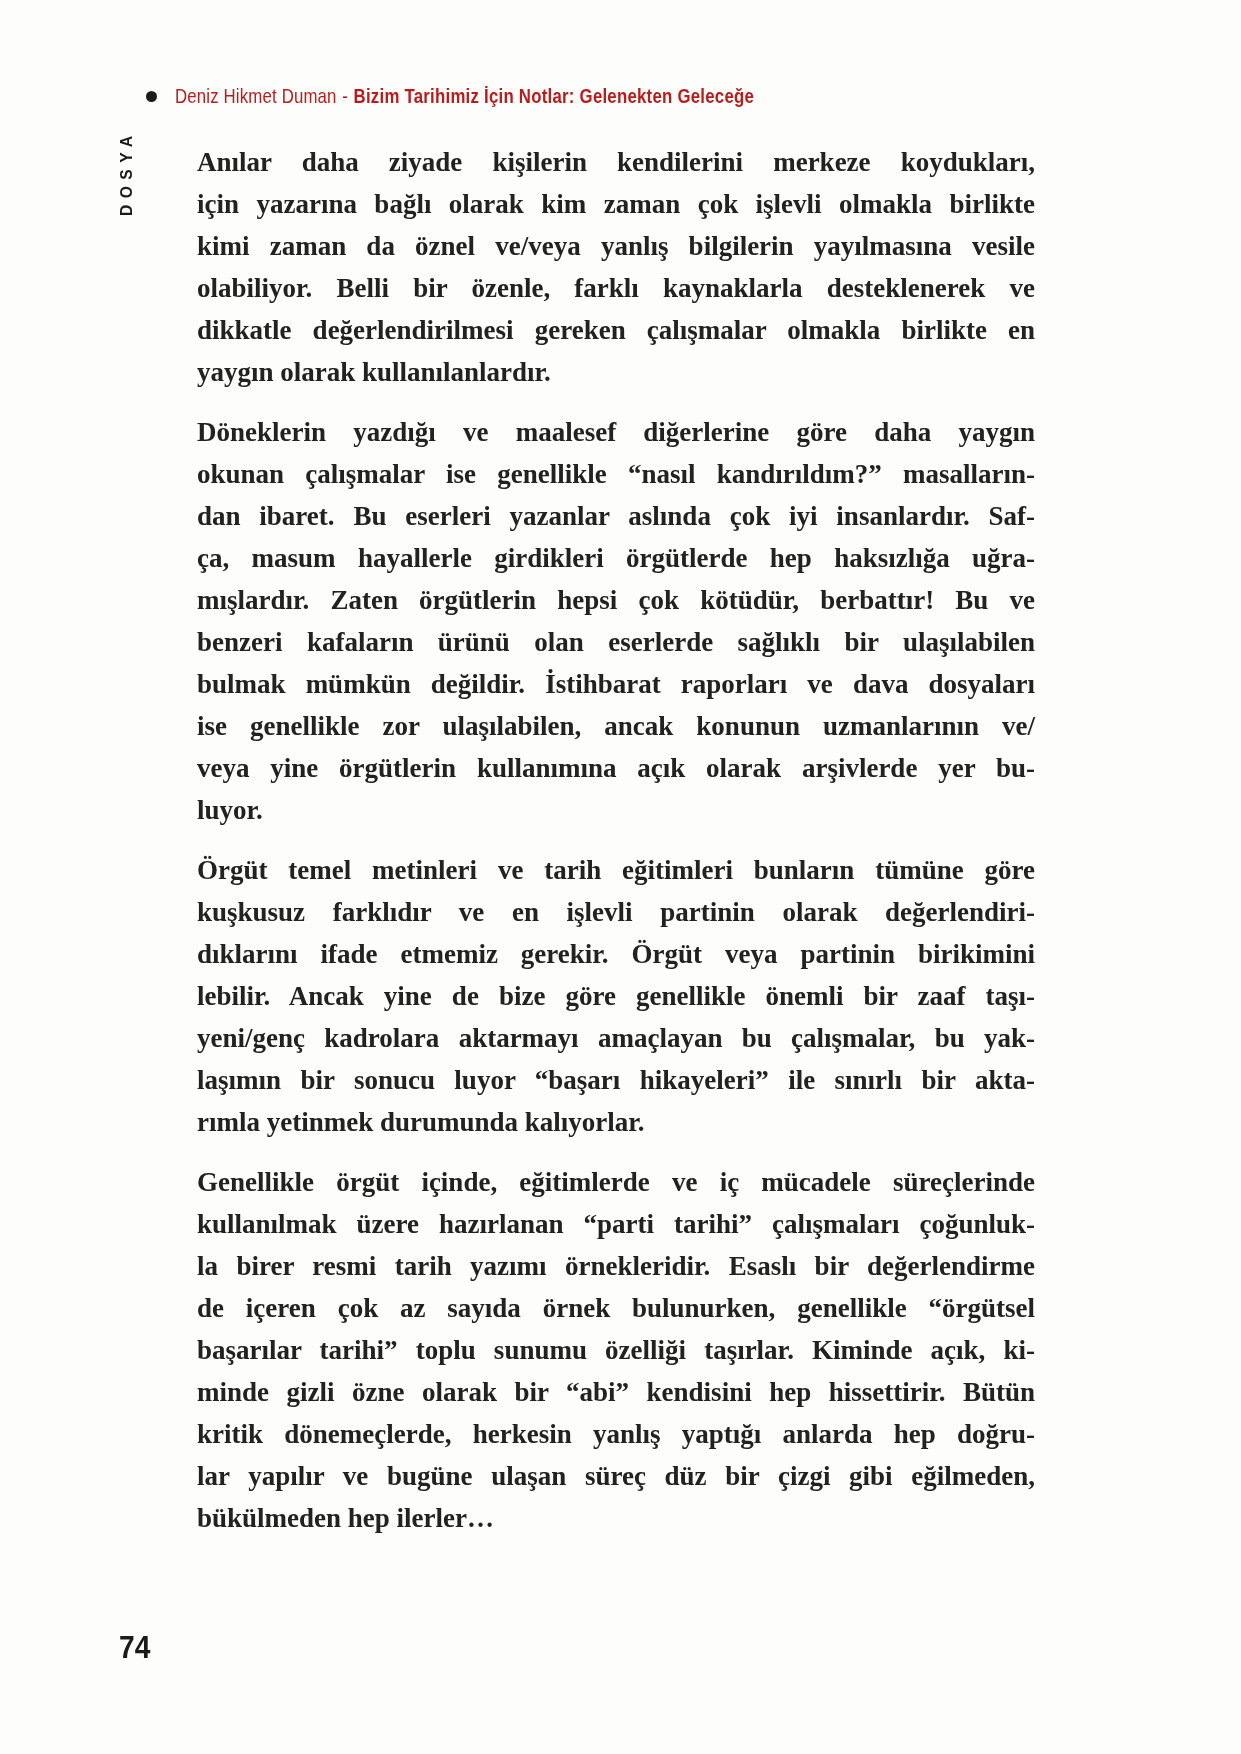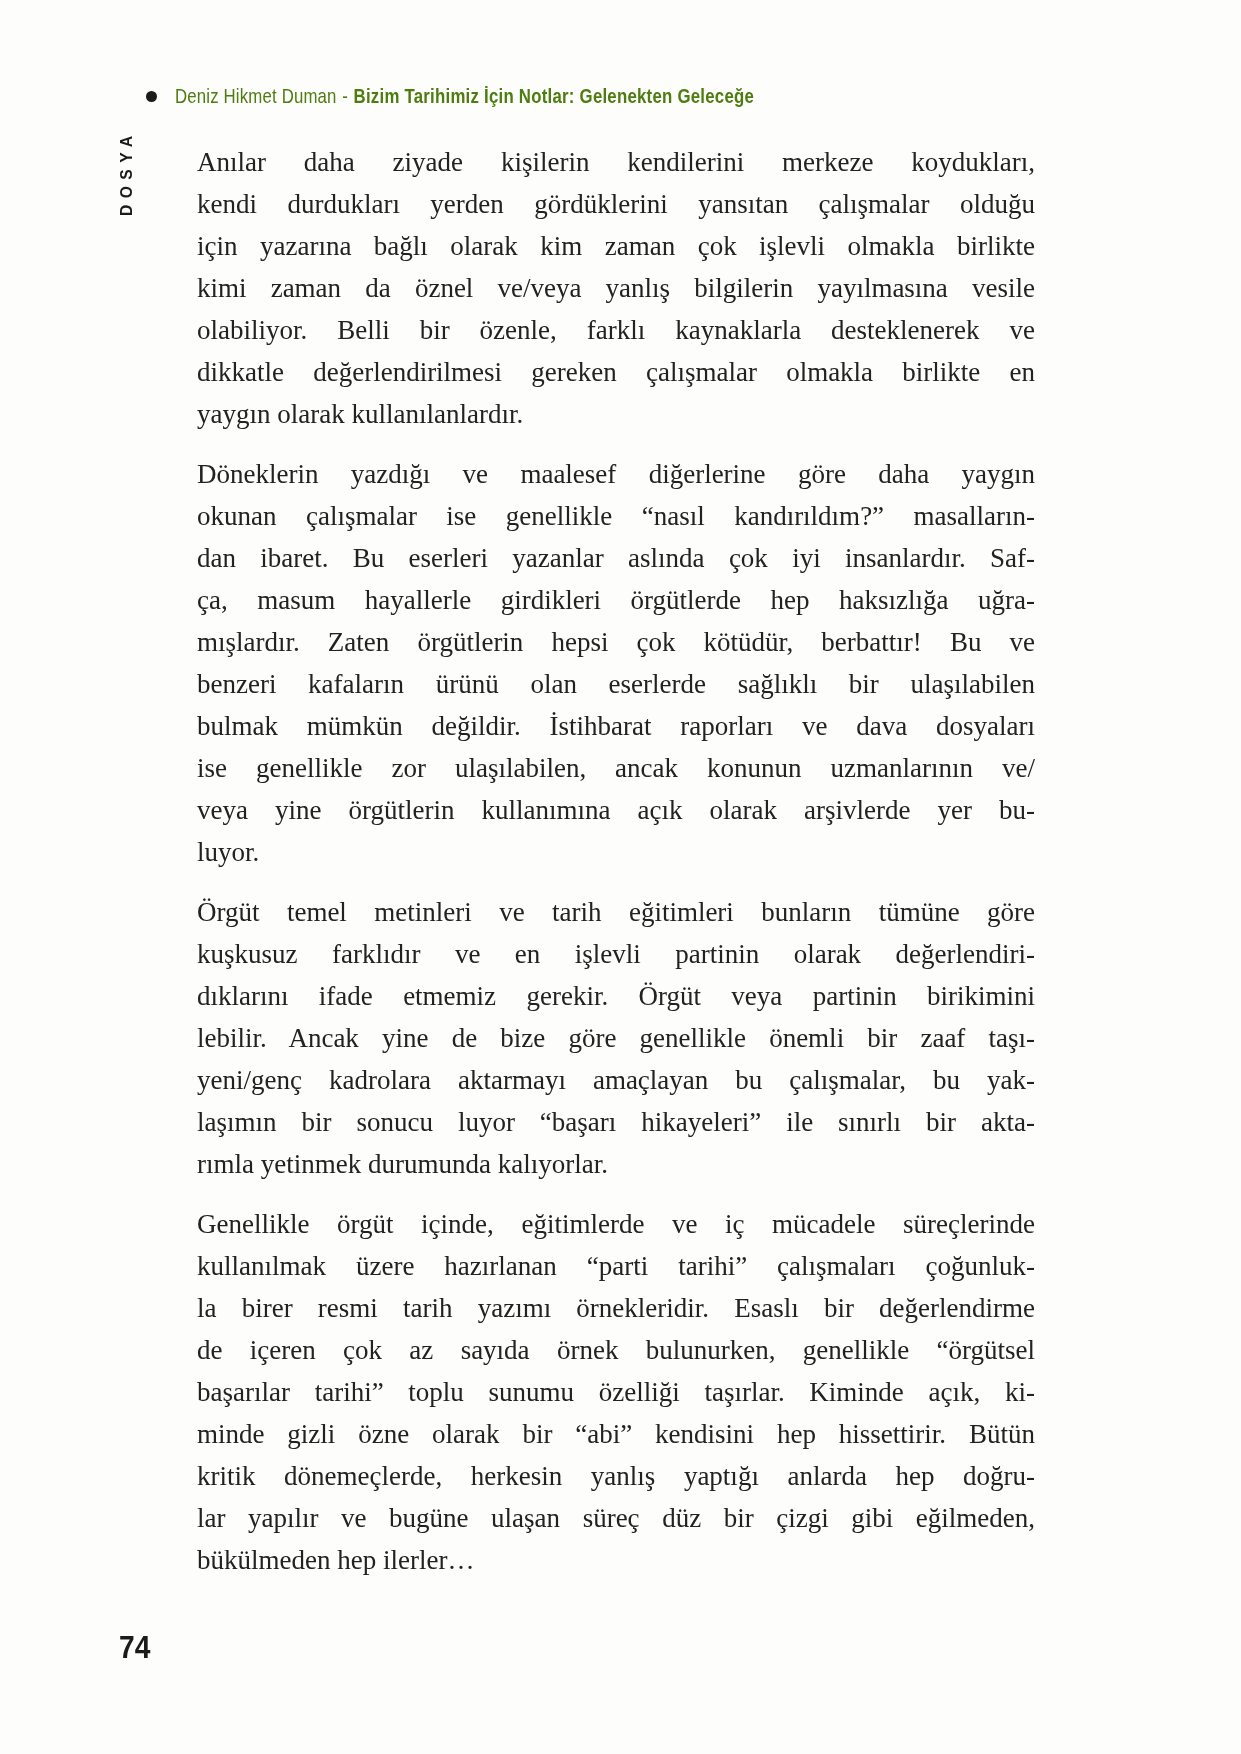--- a/index.html
+++ b/index.html
@@ -12,21 +12,21 @@
     overflow: hidden;
   }
 
   
   .header {
     position: absolute;
     left: 146px; top: 84px;
     display: flex; align-items: center;
     font-family: "Liberation Sans", sans-serif;
     font-size: 21px;
-    color: #4d7c0f;
+    color: #b91c1c;
     justify-content: center;
   }
   .bullet {
     width: 11px; height: 11px; border-radius: 50%;
     background: #1b1b1b; flex: none;
     margin-right: 18px;
   }
   .hdr-inner {
     display: inline-block;
     transform: scaleX(0.8);
@@ -56,20 +56,21 @@
   }
 
   
   .content {
     position: absolute;
     left: 197px; top: 141px;
     width: 838px;
     font-size: 27px;
     line-height: 42px;
     color: #222220;
+    font-weight: bold;
   }
   .para { margin: 0 0 18px 0; }
   .line {
     text-align: justify;
     text-align-last: justify;
     white-space: normal;
   }
   .line.last { text-align-last: left; }
 
   
@@ -95,21 +96,20 @@
 </div>
 
 <div class="dosya">
   <span class="dosya-inner">DOSYA</span>
 </div>
 
 <div class="content">
 
   <div class="para">
     <div class="line">Anılar daha ziyade kişilerin kendilerini merkeze koydukları,</div>
-    <div class="line">kendi durdukları yerden gördüklerini yansıtan çalışmalar olduğu</div>
     <div class="line">için yazarına bağlı olarak kim zaman çok işlevli olmakla birlikte</div>
     <div class="line">kimi zaman da öznel ve/veya yanlış bilgilerin yayılmasına vesile</div>
     <div class="line">olabiliyor. Belli bir özenle, farklı kaynaklarla desteklenerek ve</div>
     <div class="line">dikkatle değerlendirilmesi gereken çalışmalar olmakla birlikte en</div>
     <div class="line last">yaygın olarak kullanılanlardır.</div>
   </div>
 
   <div class="para">
     <div class="line">Döneklerin yazdığı ve maalesef diğerlerine göre daha yaygın</div>
     <div class="line">okunan çalışmalar ise genellikle “nasıl kandırıldım?” masalların-</div>

